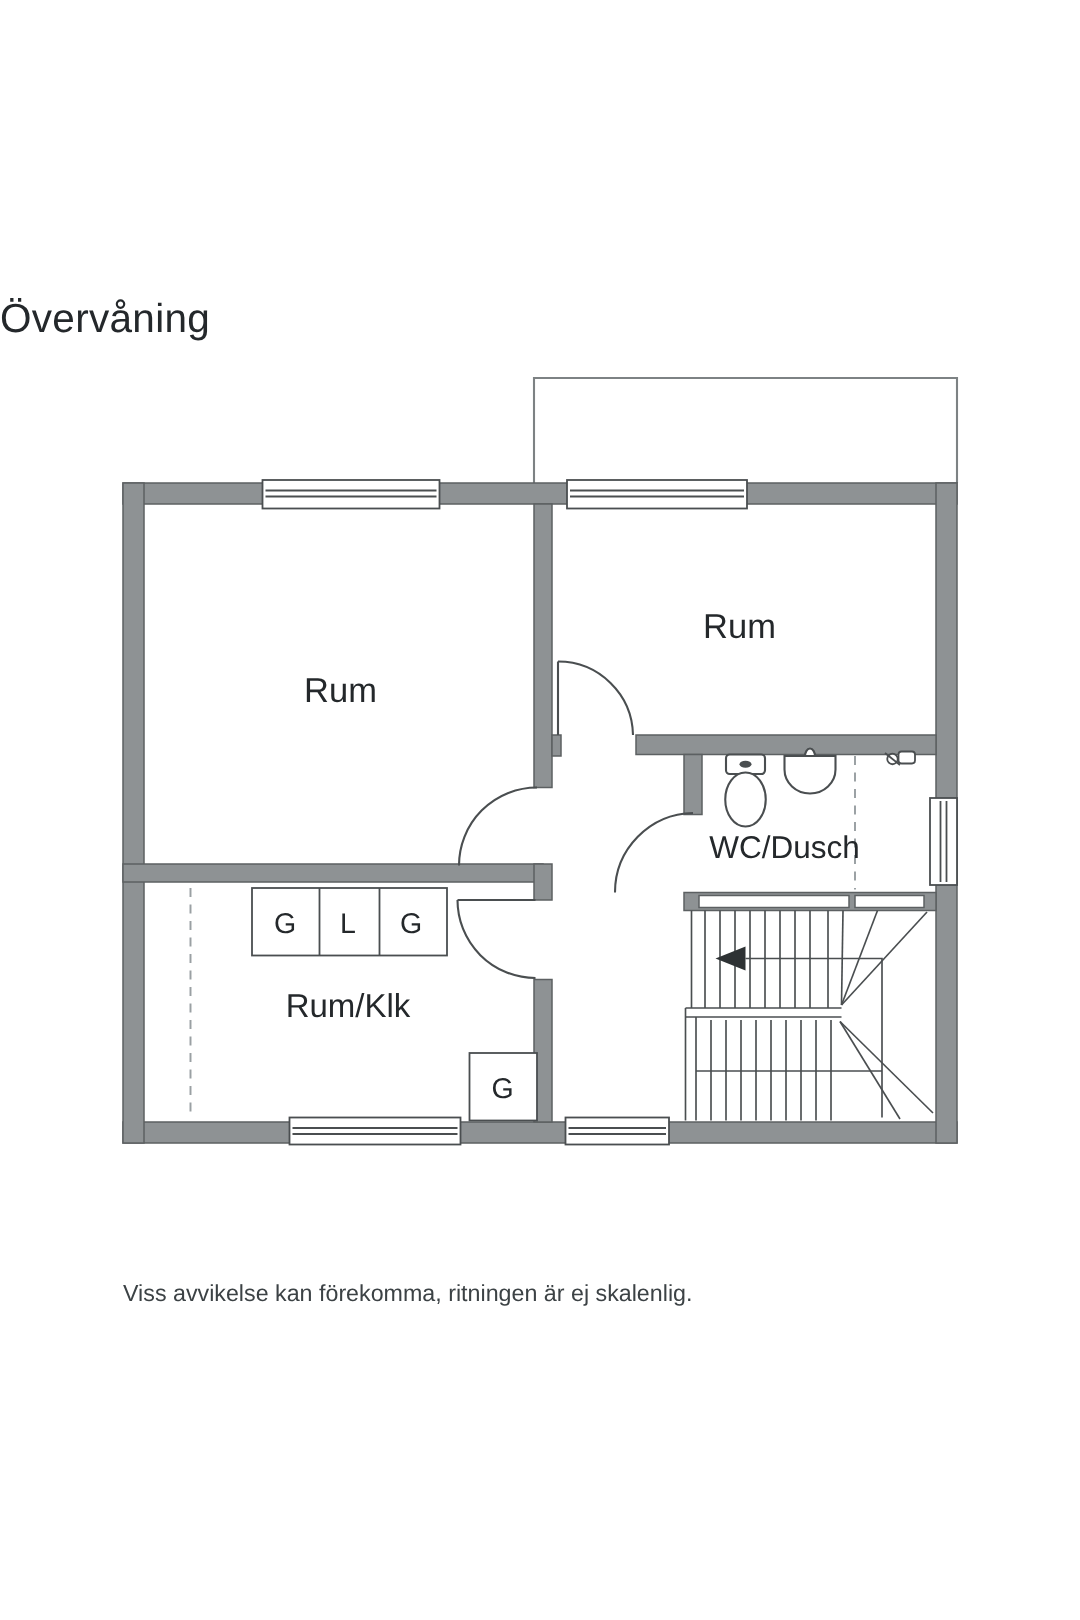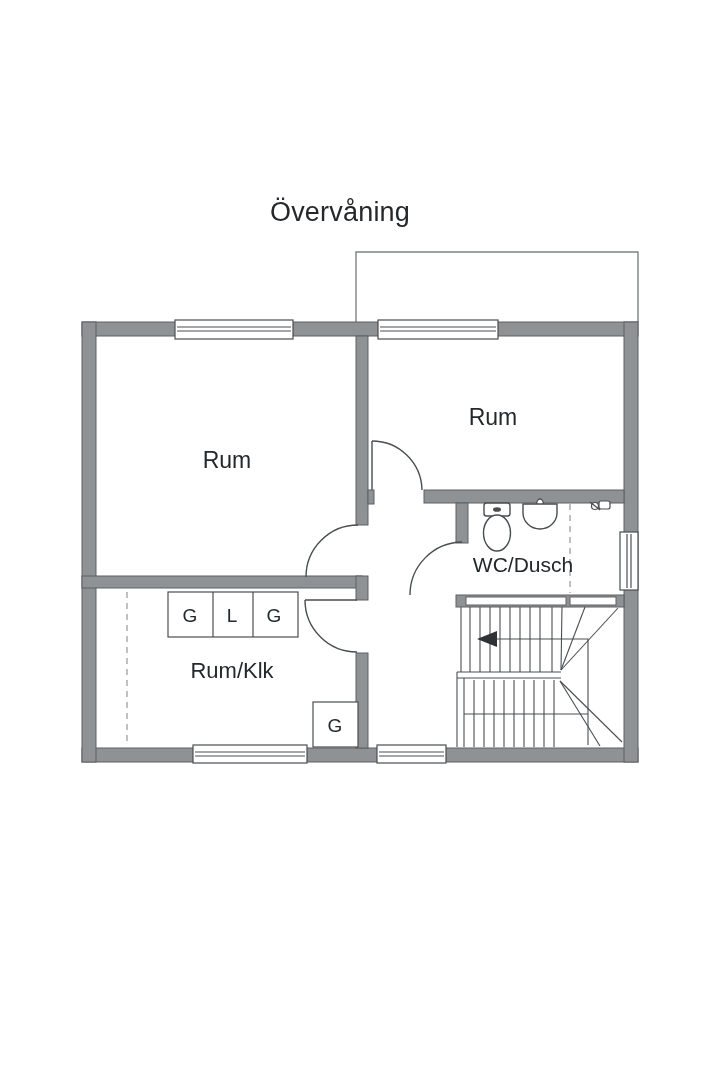--- a/index.html
+++ b/index.html
@@ -1,18 +1,18 @@
 <!DOCTYPE html>
 <html><head>
 <meta charset="utf-8">
 <style>
   html,body{margin:0;padding:0;background:#ffffff;}
   .page{position:relative;width:720px;height:1080px;background:#ffffff;overflow:hidden;
         font-family:"Liberation Sans", sans-serif;}
-  .title{position:absolute;left:0;top:197px;width:680px;text-align:center;
+  .title{position:absolute;left:0;top:197px;width:680px;
          font-size:27px;color:#24282b;letter-spacing:0.2px;}
   .disclaimer{position:absolute;left:82px;top:854px;font-size:15.5px;color:#3c4245;}
   svg text{font-family:"Liberation Sans", sans-serif;fill:#24282b;}
   .room-label{font-size:23px;}
   .wc-label{font-size:21px;}
   .klk-label{font-size:22px;}
   .closet-label{font-size:19px;}
 </style>
 </head>
 <body>
@@ -166,14 +166,15 @@
       <text class="room-label" x="493" y="425">Rum</text>
       <text class="wc-label" x="523" y="572">WC/Dusch</text>
       <text class="klk-label" x="232" y="678">Rum/Klk</text>
       <text class="closet-label" x="190" y="622">G</text>
       <text class="closet-label" x="232" y="622">L</text>
       <text class="closet-label" x="274" y="622">G</text>
       <text class="closet-label" x="335" y="732">G</text>
     </g>
   </svg>
 
+  <div class="disclaimer">Viss avvikelse kan förekomma, ritningen är ej skalenlig.</div>
 
 </div>
 
 </body></html>

